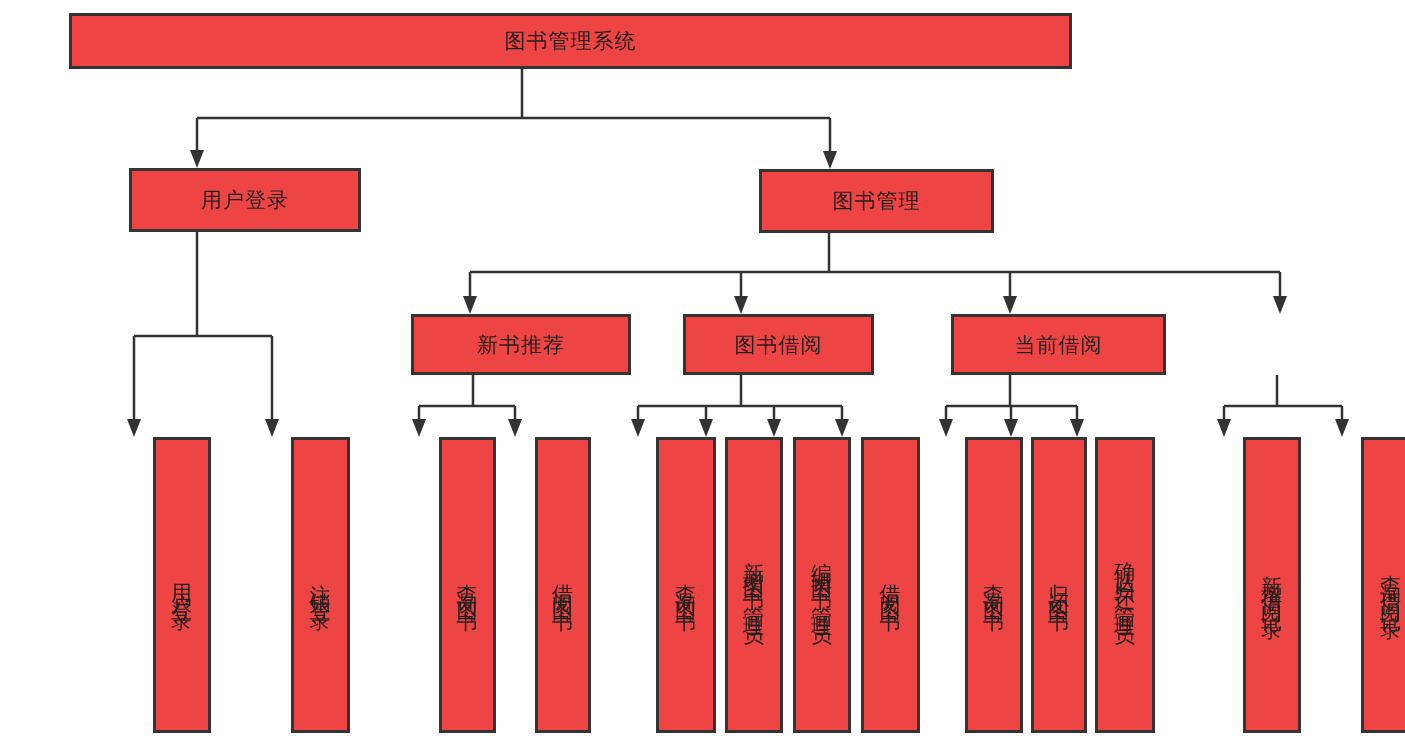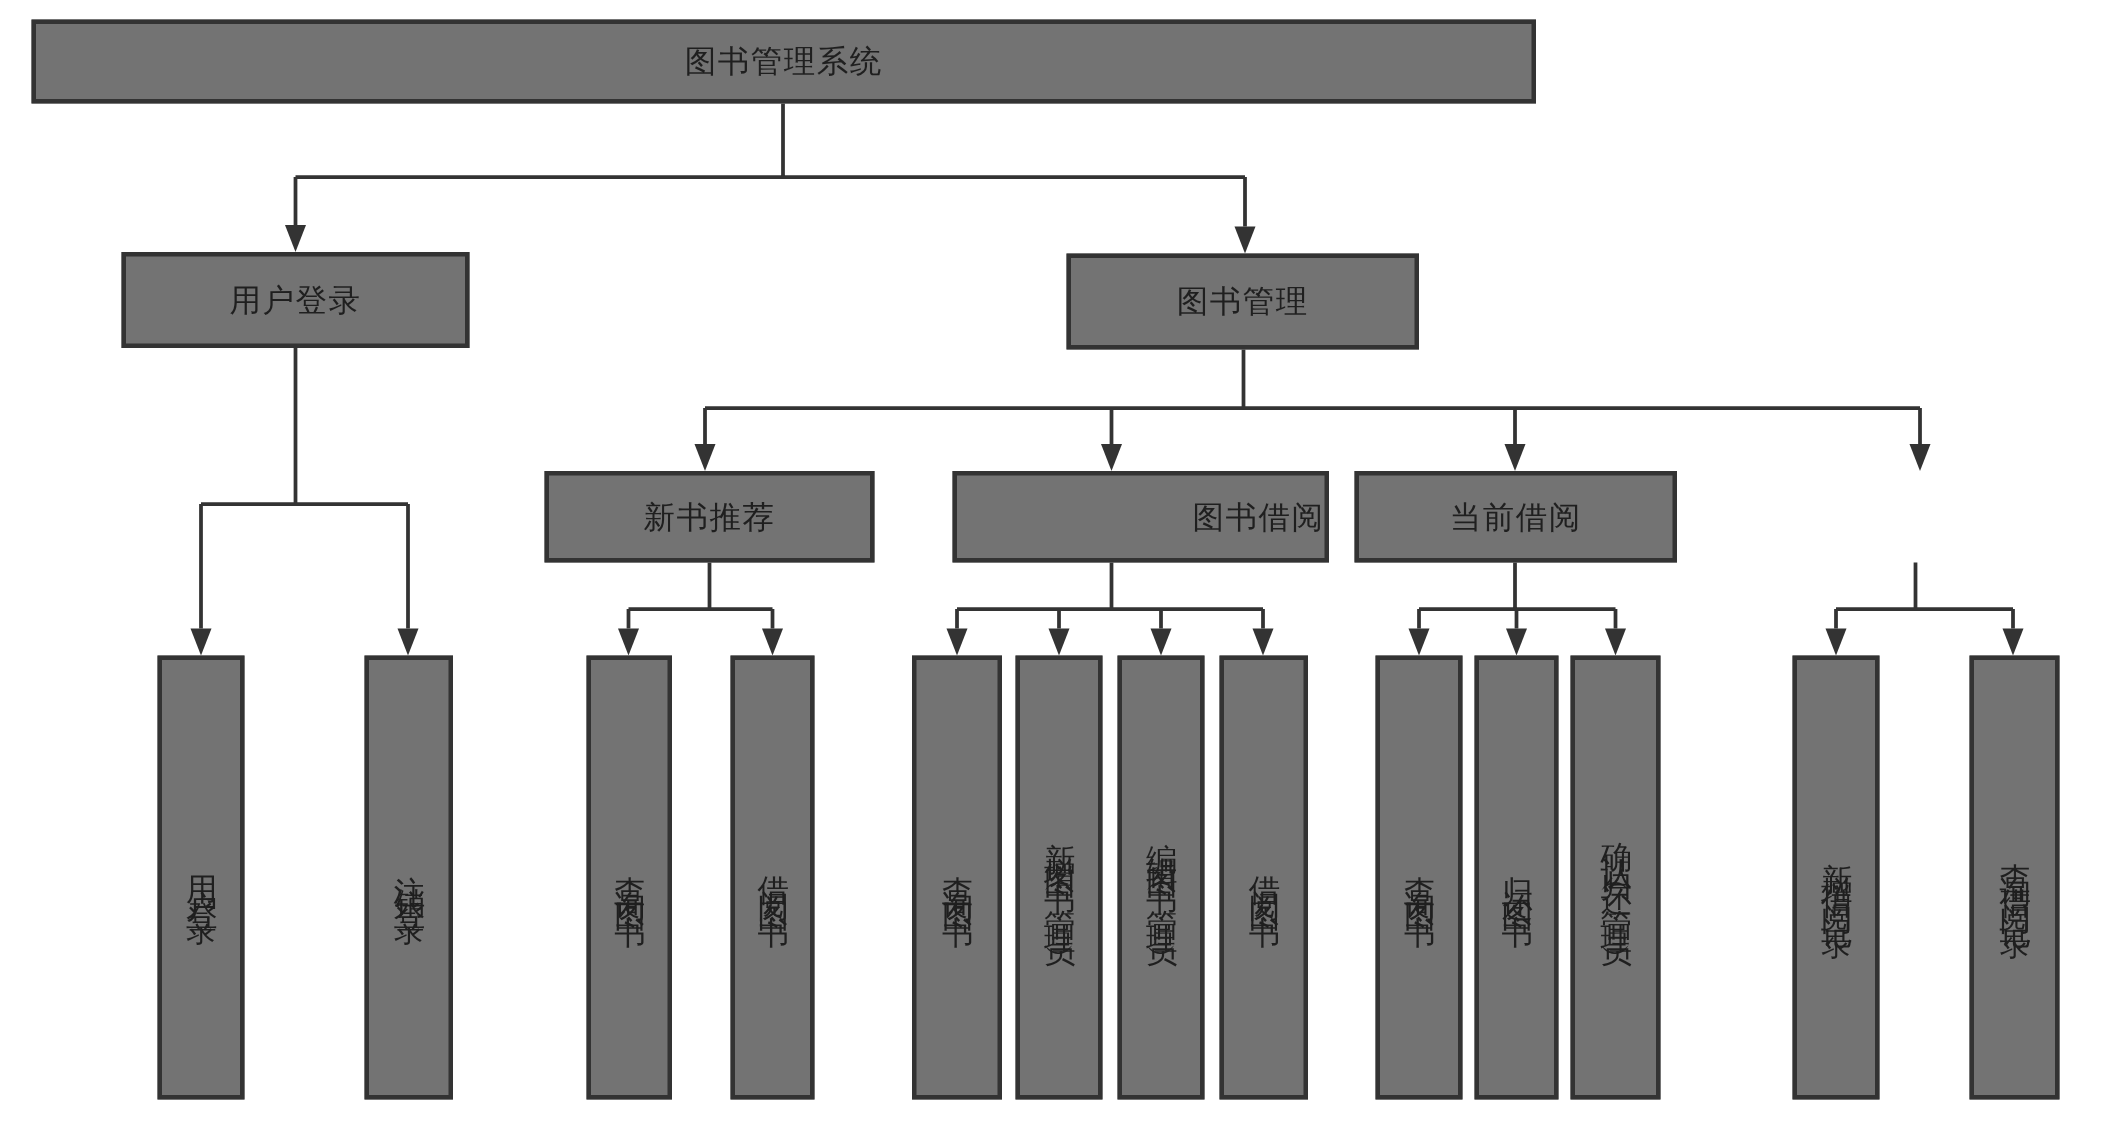--- a/index.html
+++ b/index.html
@@ -2,22 +2,22 @@
 <html><head>
 <meta charset="utf-8">
 <style>
   html,body{margin:0;padding:0;background:#fff;}
   .canvas{
     position:relative;width:1405px;height:747px;background:#ffffff;overflow:hidden;
     font-family:"Liberation Sans",sans-serif;color:#1f1f1f;
   }
   .connectors{position:absolute;left:0;top:0;width:1405px;height:747px;}
   .node{
-    position:absolute;box-sizing:border-box;border:3px solid #333333;background:#737373;
-    display:flex;align-items:center;justify-content:center;text-align:center;
+    position:absolute;box-sizing:border-box;border:3px solid #333333;background:#ef4444;
+    display:flex;align-items:center;justify-content:center;text-align:center;margin-left:48px;
   }
   .node.h span{font-size:21px;letter-spacing:1px;white-space:nowrap;}
   .node.v span{
     writing-mode:vertical-rl;text-orientation:mixed;
     font-size:21px;letter-spacing:9px;line-height:1;white-space:nowrap;
   }
   .watermark{
     position:absolute;left:1186px;top:710px;font-size:19px;letter-spacing:1px;
     color:#bcbcbc;white-space:nowrap;
   }
@@ -67,21 +67,21 @@
   <div class="node h" style="left:81px;top:168px;width:232px;height:64px;">
     <span>用户登录</span>
   </div>
   <div class="node h" style="left:363px;top:314px;width:220px;height:61px;">
     <span>新书推荐</span>
   </div>
 
   <div class="node h" style="left:711px;top:169px;width:235px;height:64px;">
     <span>图书管理</span>
   </div>
-  <div class="node h" style="left:635px;top:314px;width:251px;height:61px;justify-content:flex-end;">
+  <div class="node h" style="left:635px;top:314px;width:191px;height:61px;">
     <span>图书借阅</span>
   </div>
   <div class="node h" style="left:903px;top:314px;width:215px;height:61px;">
     <span>当前借阅</span>
   </div>
 
   <div class="node v" style="left:105px;top:437px;width:58px;height:296px;">
     <span>用户登录</span>
   </div>
   <div class="node v" style="left:243px;top:437px;width:59px;height:296px;">

